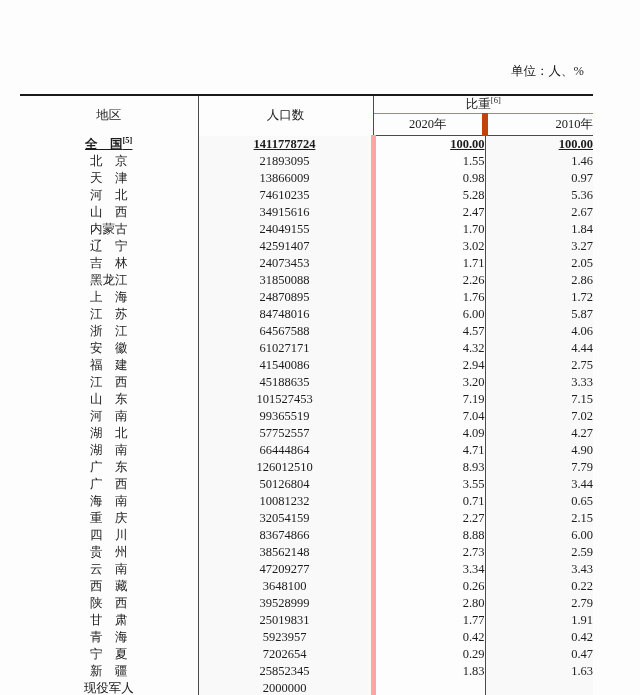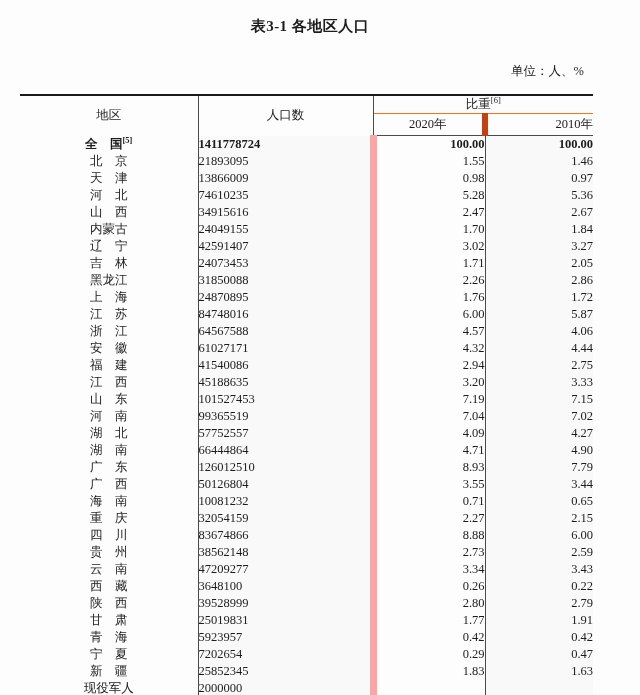--- a/index.html
+++ b/index.html
@@ -62,48 +62,47 @@
   .h-2010 { text-align: right; vertical-align: middle; }
   thead tr.head-row-2 th { border-bottom: 1px solid #4a4a4a; }
   .h-share { border-bottom: 1px solid #f97316; }
   tbody tr { height: 17px; }
   tbody td { vertical-align: middle; }
   .cell-region {
     text-align: center;
     border-right: 1px solid #4a4a4a;
   }
   .cell-pop {
-    text-align: left;
+    text-align: center;
     padding-right: 4px;
-    border-right: 7px solid #fca5a5;
+    border-right: 5px solid #fca5a5;
     background: rgba(0,0,0,0.015);
   }
   .cell-2020 {
     text-align: right;
     padding-right: 6px;
     border-right: 1px solid #4a4a4a;
   }
   .cell-2010 {
     text-align: right;
     padding-right: 5px;
     background: rgba(0,0,0,0.015);
   }
-  .bold-row td { font-weight: bold; }
+  .bold-row td { font-weight: bold; text-decoration: underline; }
   sup {
     font-size: 8.5px;
     vertical-align: super;
     line-height: 0;
     letter-spacing: 0;
   }
 </style>
 </head>
 <body>
 
 <div class="page">
-  <div class="title">表3-1 各地区人口</div>
   <div class="unit-note">单位：人、%</div>
 
   <table class="census-table">
     <colgroup>
       <col style="width:178px">
       <col style="width:175px">
       <col style="width:112px">
       <col style="width:108px">
     </colgroup>
     <thead>

